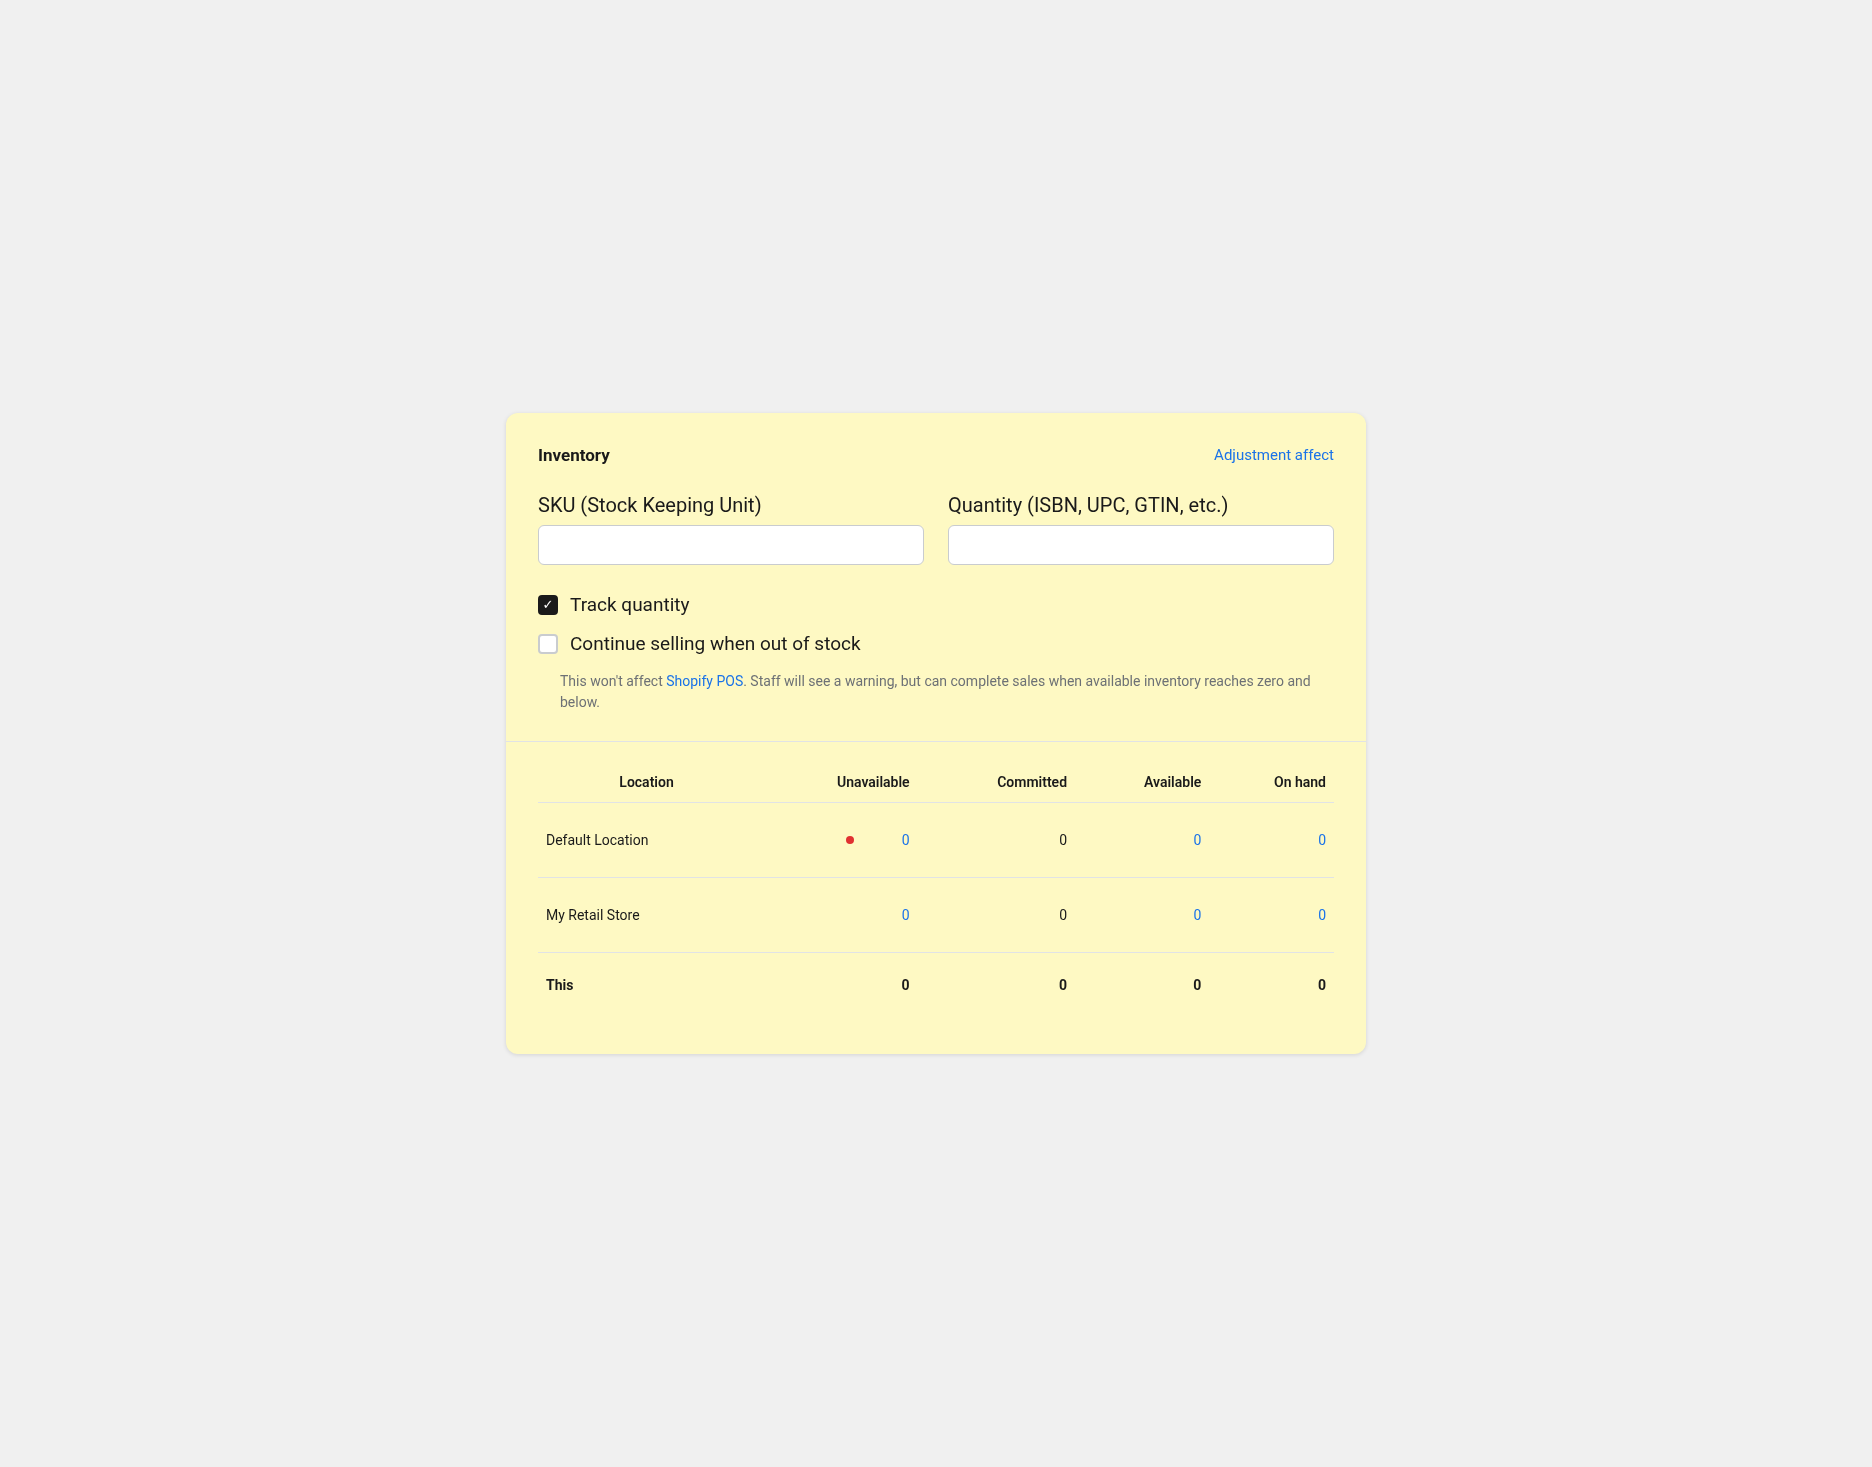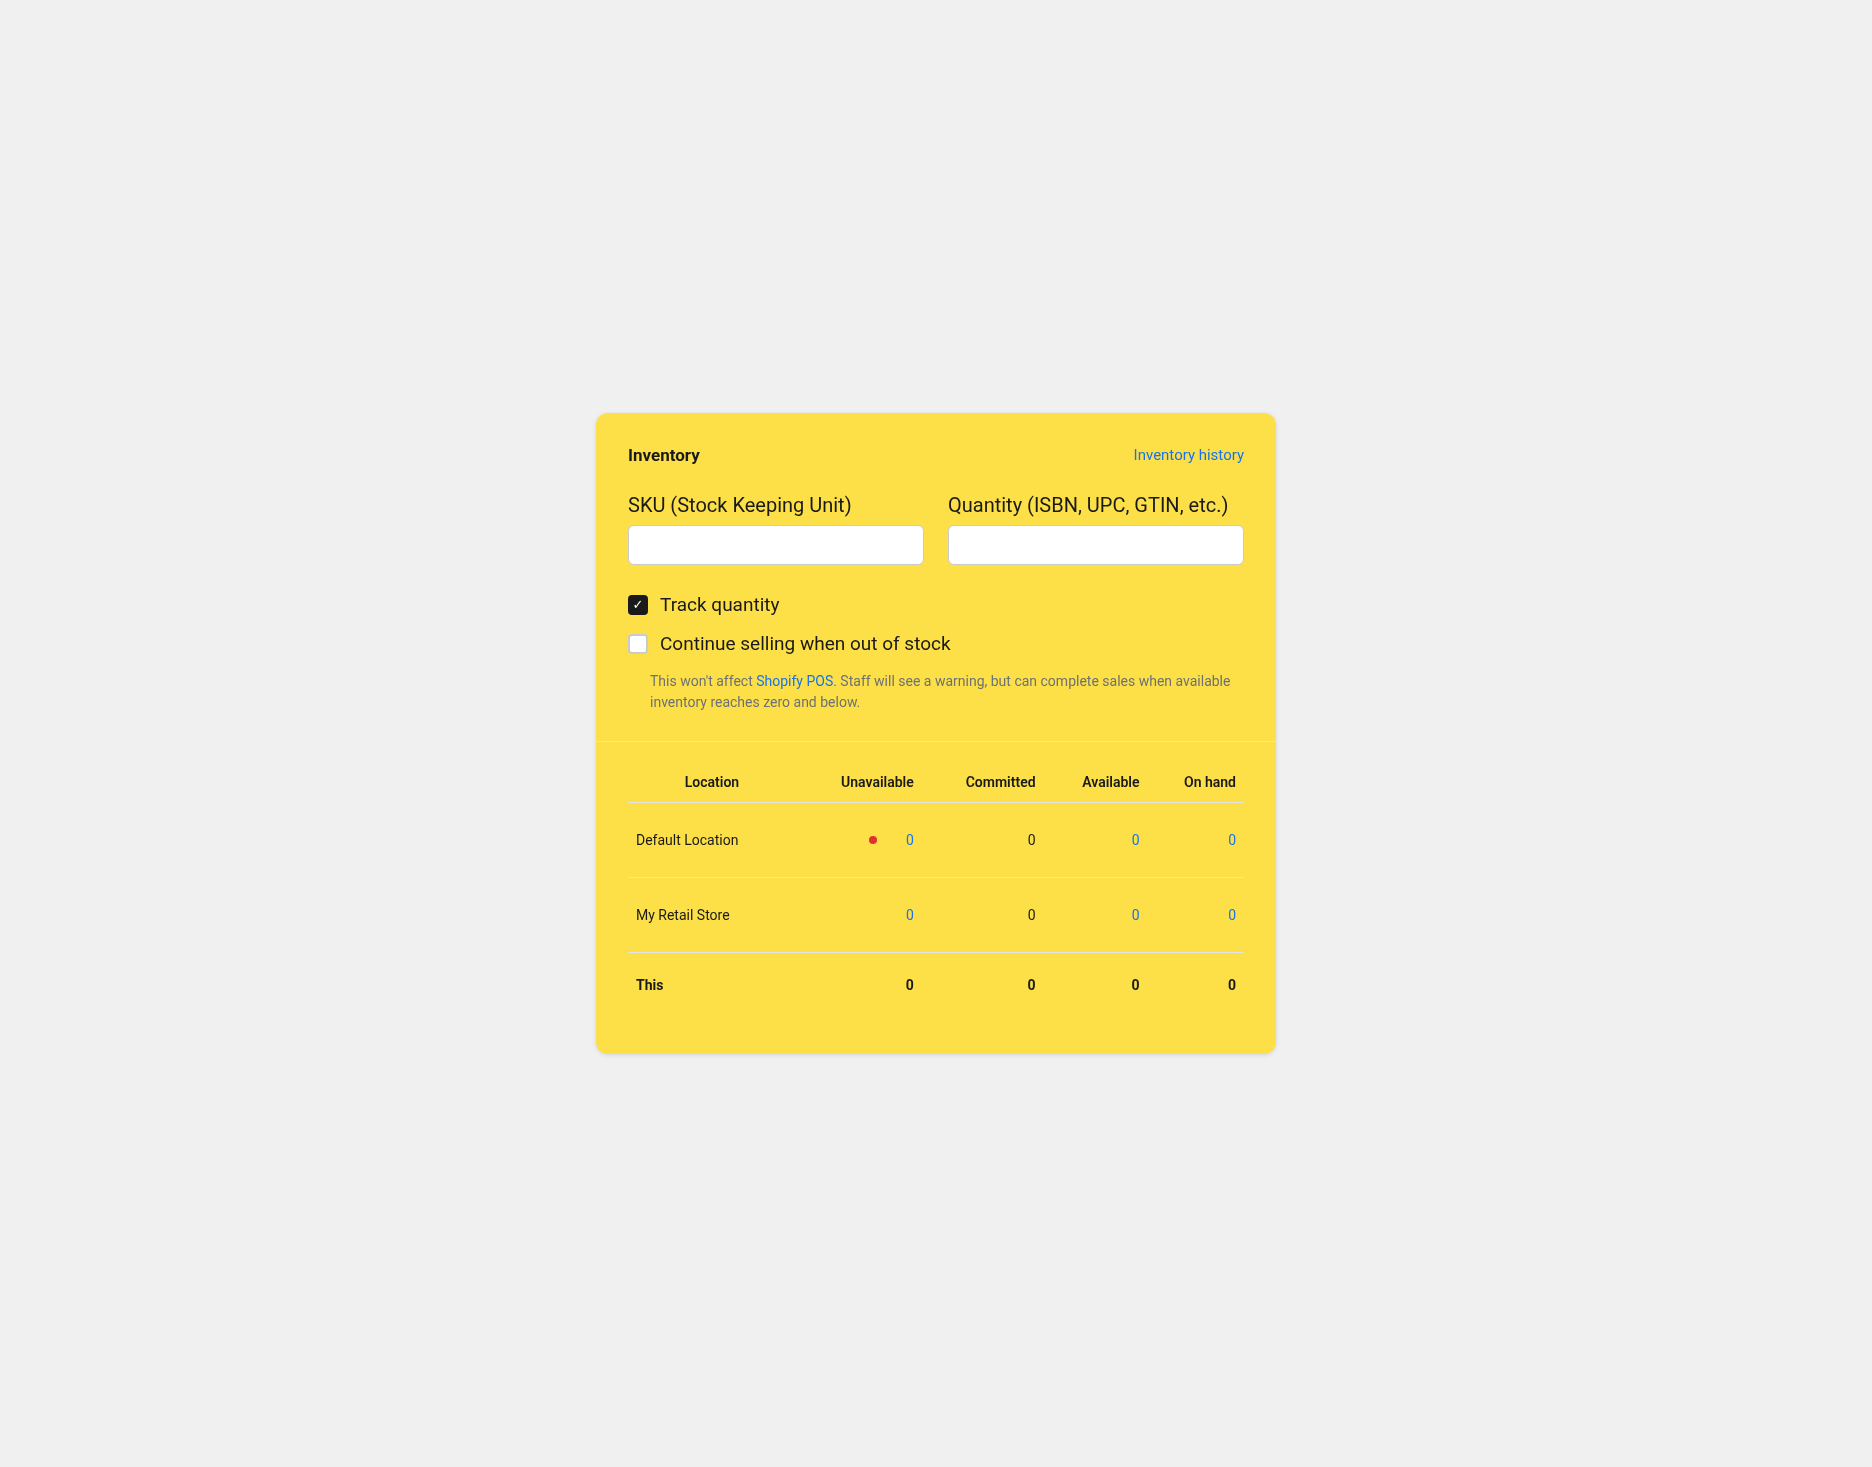--- a/index.html
+++ b/index.html
@@ -11,24 +11,24 @@
     body {
       background: #f0f0f0;
       display: flex;
       justify-content: center;
       align-items: center;
       min-height: 100vh;
       font-family: -apple-system, BlinkMacSystemFont, 'Segoe UI', Roboto, sans-serif;
     }
 
     .card {
-      background: #fde047;
+      background: #fef9c3;
       border-radius: 12px;
       padding: 32px;
-      width: 680px;
+      width: 860px;
       box-shadow: 0 1px 4px rgba(0,0,0,0.12);
     }
 
     
     .card-header {
       display: flex;
       justify-content: space-between;
       align-items: center;
       margin-bottom: 28px;
     }
@@ -202,21 +202,21 @@
       margin-bottom: 20px;
     }
   </style>
 </head>
 <body>
 
 <div class="card">
 
   <div class="card-header">
     <span class="card-title">Inventory</span>
-    <a class="link-blue">Inventory history</a>
+    <a class="link-blue">Adjustment affect</a>
   </div>
 
   <div class="fields-row">
     <div class="field-group">
       <label class="field-label">SKU (Stock Keeping Unit)</label>
       <input class="field-input" type="text" placeholder="" style="">
     </div>
     <div class="field-group">
       <label class="field-label">Quantity (ISBN, UPC, GTIN, etc.)</label>
       <input class="field-input" type="text" placeholder="" style="">

